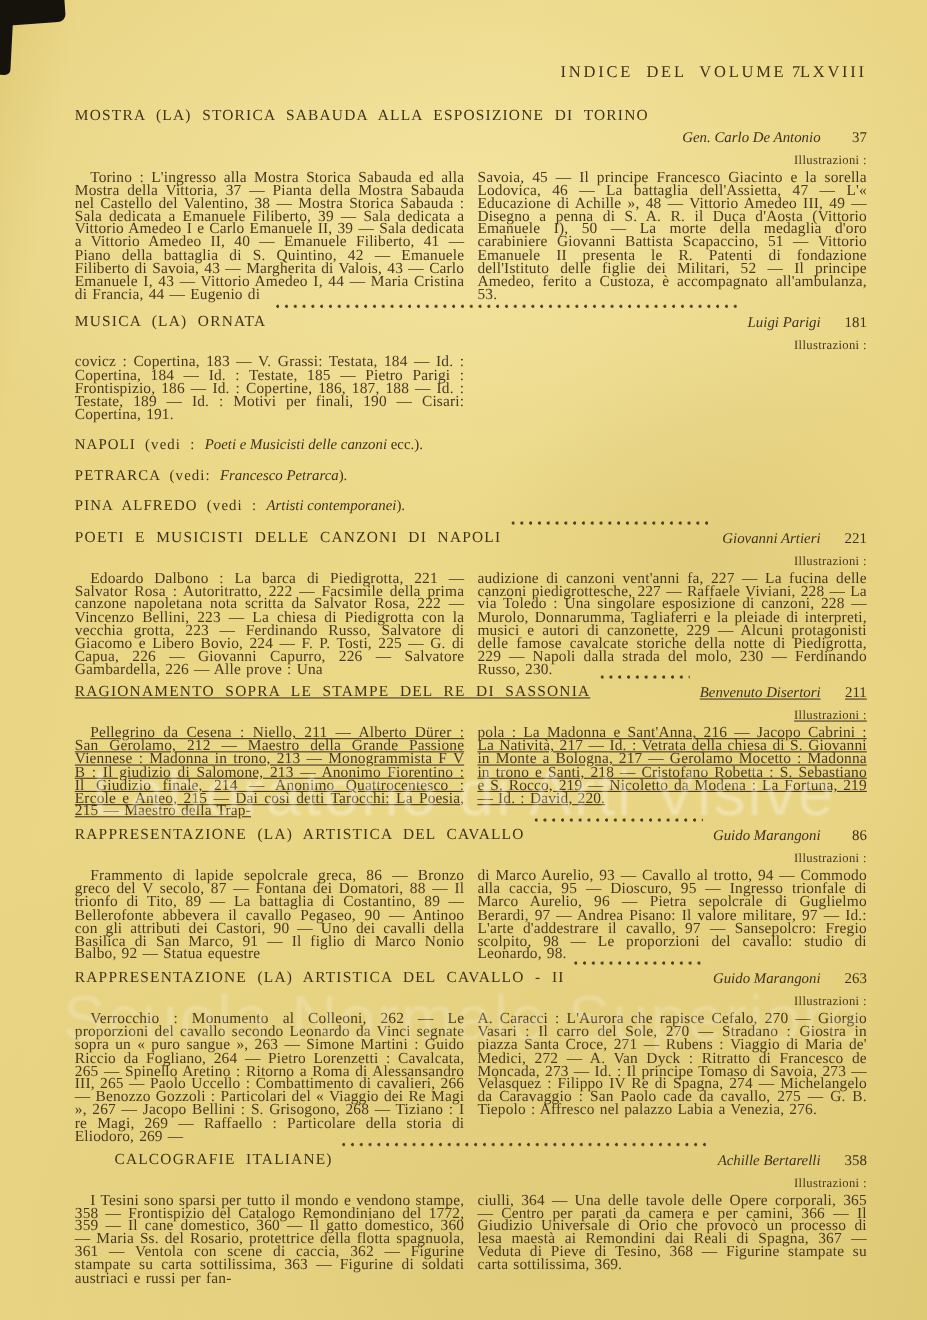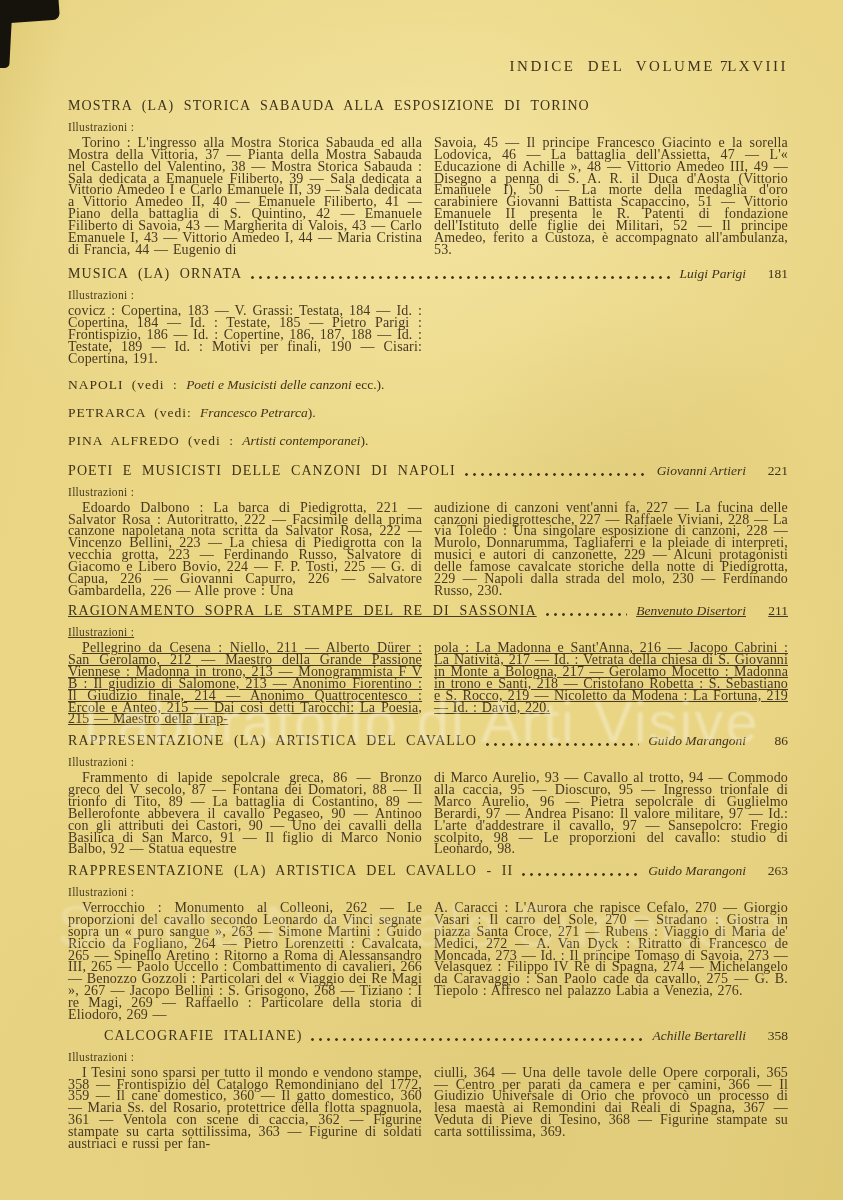--- a/index.html
+++ b/index.html
@@ -31,35 +31,35 @@
   .wm2{top:892px;color:rgba(255,255,255,0.20);}
   .content{position:absolute;left:68px;top:0;width:720px;z-index:2;color:#473a22;}
   .pageheader{position:relative;margin-top:58px;height:18px;}
   .ph-title{
     position:absolute;left:0;right:0;text-align:right;
     font-size:15px;letter-spacing:2.5px;word-spacing:6px;color:#3e321a;
   }
   .ph-num{position:absolute;left:652px;top:0;font-size:15px;color:#3e321a;}
   .entry{margin-top:10px;}
   .entry.first{margin-top:21px;}
-  .h-row{display:flex;align-items:flex-end;line-height:18px;}
+  .h-row{display:flex;align-items:flex-start;line-height:18px;}
   .h-row2{padding-left:36px;}
   .h-title{
     font-size:14px;letter-spacing:1.1px;word-spacing:5px;color:#3e321a;white-space:nowrap;
   }
   .leader{flex:1 1 auto;position:relative;min-width:20px;}
   .leader::after{
     content:"";position:absolute;left:9px;right:9px;bottom:4px;height:3px;
     background-image:radial-gradient(circle at 1.5px 1.5px,#4a3c20 1.15px,rgba(0,0,0,0) 1.6px);
     background-size:8px 3px;background-repeat:repeat-x;
   }
   .author{font-style:italic;font-size:13.5px;white-space:nowrap;color:#3e321a;}
   .refpage{font-size:13.5px;min-width:28px;text-align:right;margin-left:14px;color:#3e321a;}
   .author-row{display:flex;justify-content:flex-end;align-items:baseline;line-height:19px;}
-  .illus{margin-top:5px;text-align:left;font-size:11.5px;letter-spacing:0.3px;line-height:14px;}
+  .illus{margin-top:5px;text-align:right;font-size:11.5px;letter-spacing:0.3px;line-height:14px;}
   .cols{display:flex;gap:12px;margin-top:3px;}
   .col{
     margin:0;width:354px;text-align:justify;
     font-size:14px;line-height:11.85px;letter-spacing:0.15px;word-spacing:1px;color:#463823;
   }
   .col.indent{text-indent:14px;}
   .xref{margin-top:11px;font-size:13.5px;line-height:17px;color:#3e321a;}
   .xref .caps{letter-spacing:1px;word-spacing:4px;}
   .xref-it{font-style:italic;}
 </style>
@@ -74,20 +74,24 @@
 <div class="content">
 
   <div class="pageheader">
     <span class="ph-title">INDICE  DEL  VOLUME  LXVIII</span>
     <span class="ph-num">7</span>
   </div>
 
   <section class="entry first">
     <div class="h-row">
       <span class="h-title">MOSTRA (LA) STORICA SABAUDA ALLA ESPOSIZIONE DI TORINO</span>
+    </div>
+    <div class="author-row">
+      <span class="author">Gen. Carlo De Antonio</span>
+      <span class="refpage">37</span>
     </div>
     <div class="illus">Illustrazioni :</div>
     <div class="cols">
       <p class="col indent">Torino : L'ingresso alla Mostra Storica Sabauda ed alla Mostra della Vittoria, 37 — Pianta della Mostra Sabauda nel Castello del Valentino, 38 — Mostra Storica Sabauda : Sala dedicata a Emanuele Filiberto, 39 — Sala dedicata a Vittorio Amedeo I e Carlo Emanuele II, 39 — Sala dedicata a Vittorio Amedeo II, 40 — Emanuele Filiberto, 41 — Piano della battaglia di S. Quintino, 42 — Emanuele Filiberto di Savoia, 43 — Margherita di Valois, 43 — Carlo Emanuele I, 43 — Vittorio Amedeo I, 44 — Maria Cristina di Francia, 44 — Eugenio di</p>
       <p class="col">Savoia, 45 — Il principe Francesco Giacinto e la sorella Lodovica, 46 — La battaglia dell'Assietta, 47 — L'« Educazione di Achille », 48 — Vittorio Amedeo III, 49 — Disegno a penna di S. A. R. il Duca d'Aosta (Vittorio Emanuele I), 50 — La morte della medaglia d'oro carabiniere Giovanni Battista Scapaccino, 51 — Vittorio Emanuele II presenta le R. Patenti di fondazione dell'Istituto delle figlie dei Militari, 52 — Il principe Amedeo, ferito a Custoza, è accompagnato all'ambulanza, 53.</p>
     </div>
   </section>
 
   <section class="entry">
     <div class="h-row">

